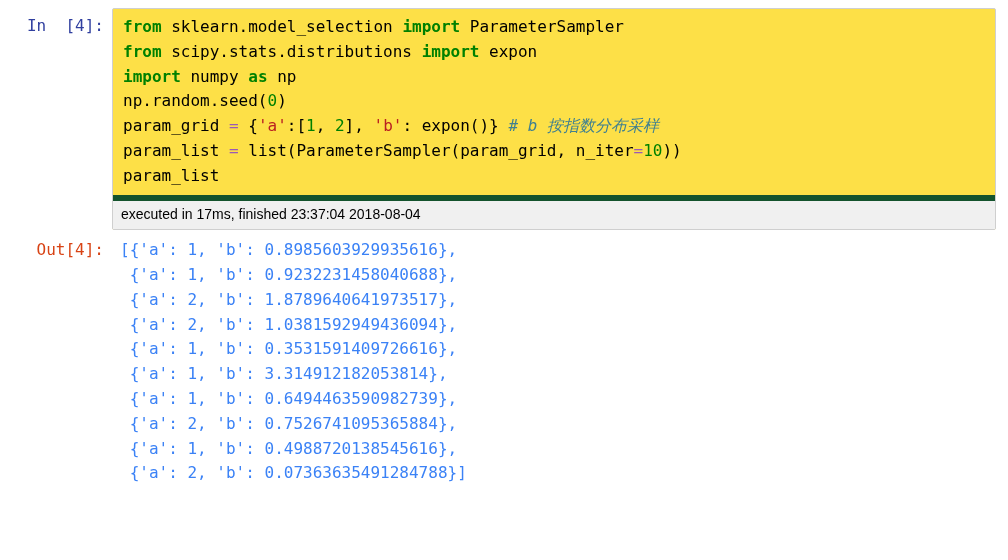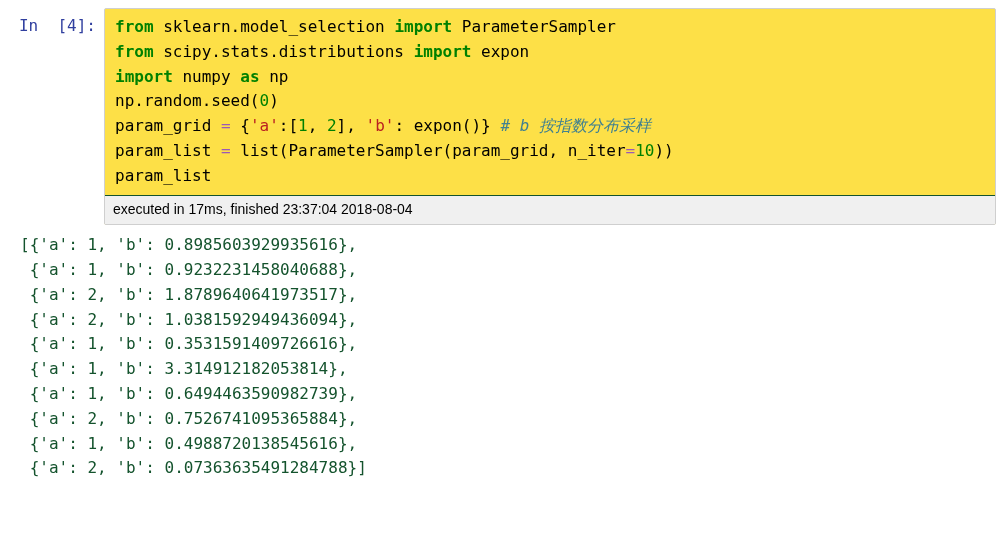--- a/index.html
+++ b/index.html
@@ -5,21 +5,21 @@
   html, body {
     margin: 0;
     padding: 0;
     background: #ffffff;
     font-family: "DejaVu Sans Mono", "Consolas", "Courier New", monospace;
     font-size: 16px;
     line-height: 1.55;
     color: #000;
   }
   .nb {
-    padding: 8px 12px 16px 12px;
+    padding: 8px 12px 16px 20px;
     width: 1008px;
     box-sizing: border-box;
   }
   .cell {
     display: flex;
     align-items: flex-start;
   }
   .prompt {
     width: 84px;
     flex: 0 0 84px;
@@ -38,34 +38,34 @@
     background: #fde047;
   }
   .code {
     padding: 6px 10px 6px 10px;
     white-space: pre;
     font-family: "DejaVu Sans Mono", "Consolas", monospace;
     font-size: 16px;
     color: #000;
   }
   .meta-bar {
-    border-top: 1px solid #14532d;
+    border-top: 6px solid #14532d;
     background: #f0f0f0;
     padding: 3px 8px 4px 8px;
     font-family: Helvetica, Arial, sans-serif;
     font-size: 14px;
     color: #000;
   }
   .output-area {
     flex: 1 1 auto;
     padding: 6px 0 0 8px;
     white-space: pre;
     font-family: "DejaVu Sans Mono", "Consolas", monospace;
     font-size: 16px;
-    color: #14532d;
+    color: #3b82f6;
   }
 
   
   .kw  { color: #008000; font-weight: bold; }  
   .nn  { color: #000; }                  
   .num { color: #008000; }                      
   .str { color: #BA2121; }
   .opv { color: #9b59b6; }                      
   .cmt { color: #408090; font-style: italic; }  
 
@@ -86,20 +86,21 @@
 <span class="nn">param_grid </span><span class="opv">=</span><span class="nn"> {</span><span class="str">'a'</span><span class="nn">:[</span><span class="num">1</span><span class="nn">, </span><span class="num">2</span><span class="nn">], </span><span class="str">'b'</span><span class="nn">: expon()} </span><span class="cmt"># b 按指数分布采样</span>
 <span class="nn">param_list </span><span class="opv">=</span><span class="nn"> list(ParameterSampler(param_grid, n_iter</span><span class="opv">=</span><span class="num">10</span><span class="nn">))</span>
 <span class="nn">param_list</span></div>
       <div class="meta-bar">executed in 17ms, finished 23:37:04 2018-08-04</div>
     </div>
   </div>
 
   <div class="gap"></div>
 
   <div class="cell">
+    <div class="prompt out-prompt">Out[4]:</div>
     <div class="output-area"><span>[{'a': 1, 'b': 0.8985603929935616},</span>
 <span> {'a': 1, 'b': 0.9232231458040688},</span>
 <span> {'a': 2, 'b': 1.8789640641973517},</span>
 <span> {'a': 2, 'b': 1.0381592949436094},</span>
 <span> {'a': 1, 'b': 0.3531591409726616},</span>
 <span> {'a': 1, 'b': 3.314912182053814},</span>
 <span> {'a': 1, 'b': 0.6494463590982739},</span>
 <span> {'a': 2, 'b': 0.7526741095365884},</span>
 <span> {'a': 1, 'b': 0.4988720138545616},</span>
 <span> {'a': 2, 'b': 0.07363635491284788}]</span></div>

